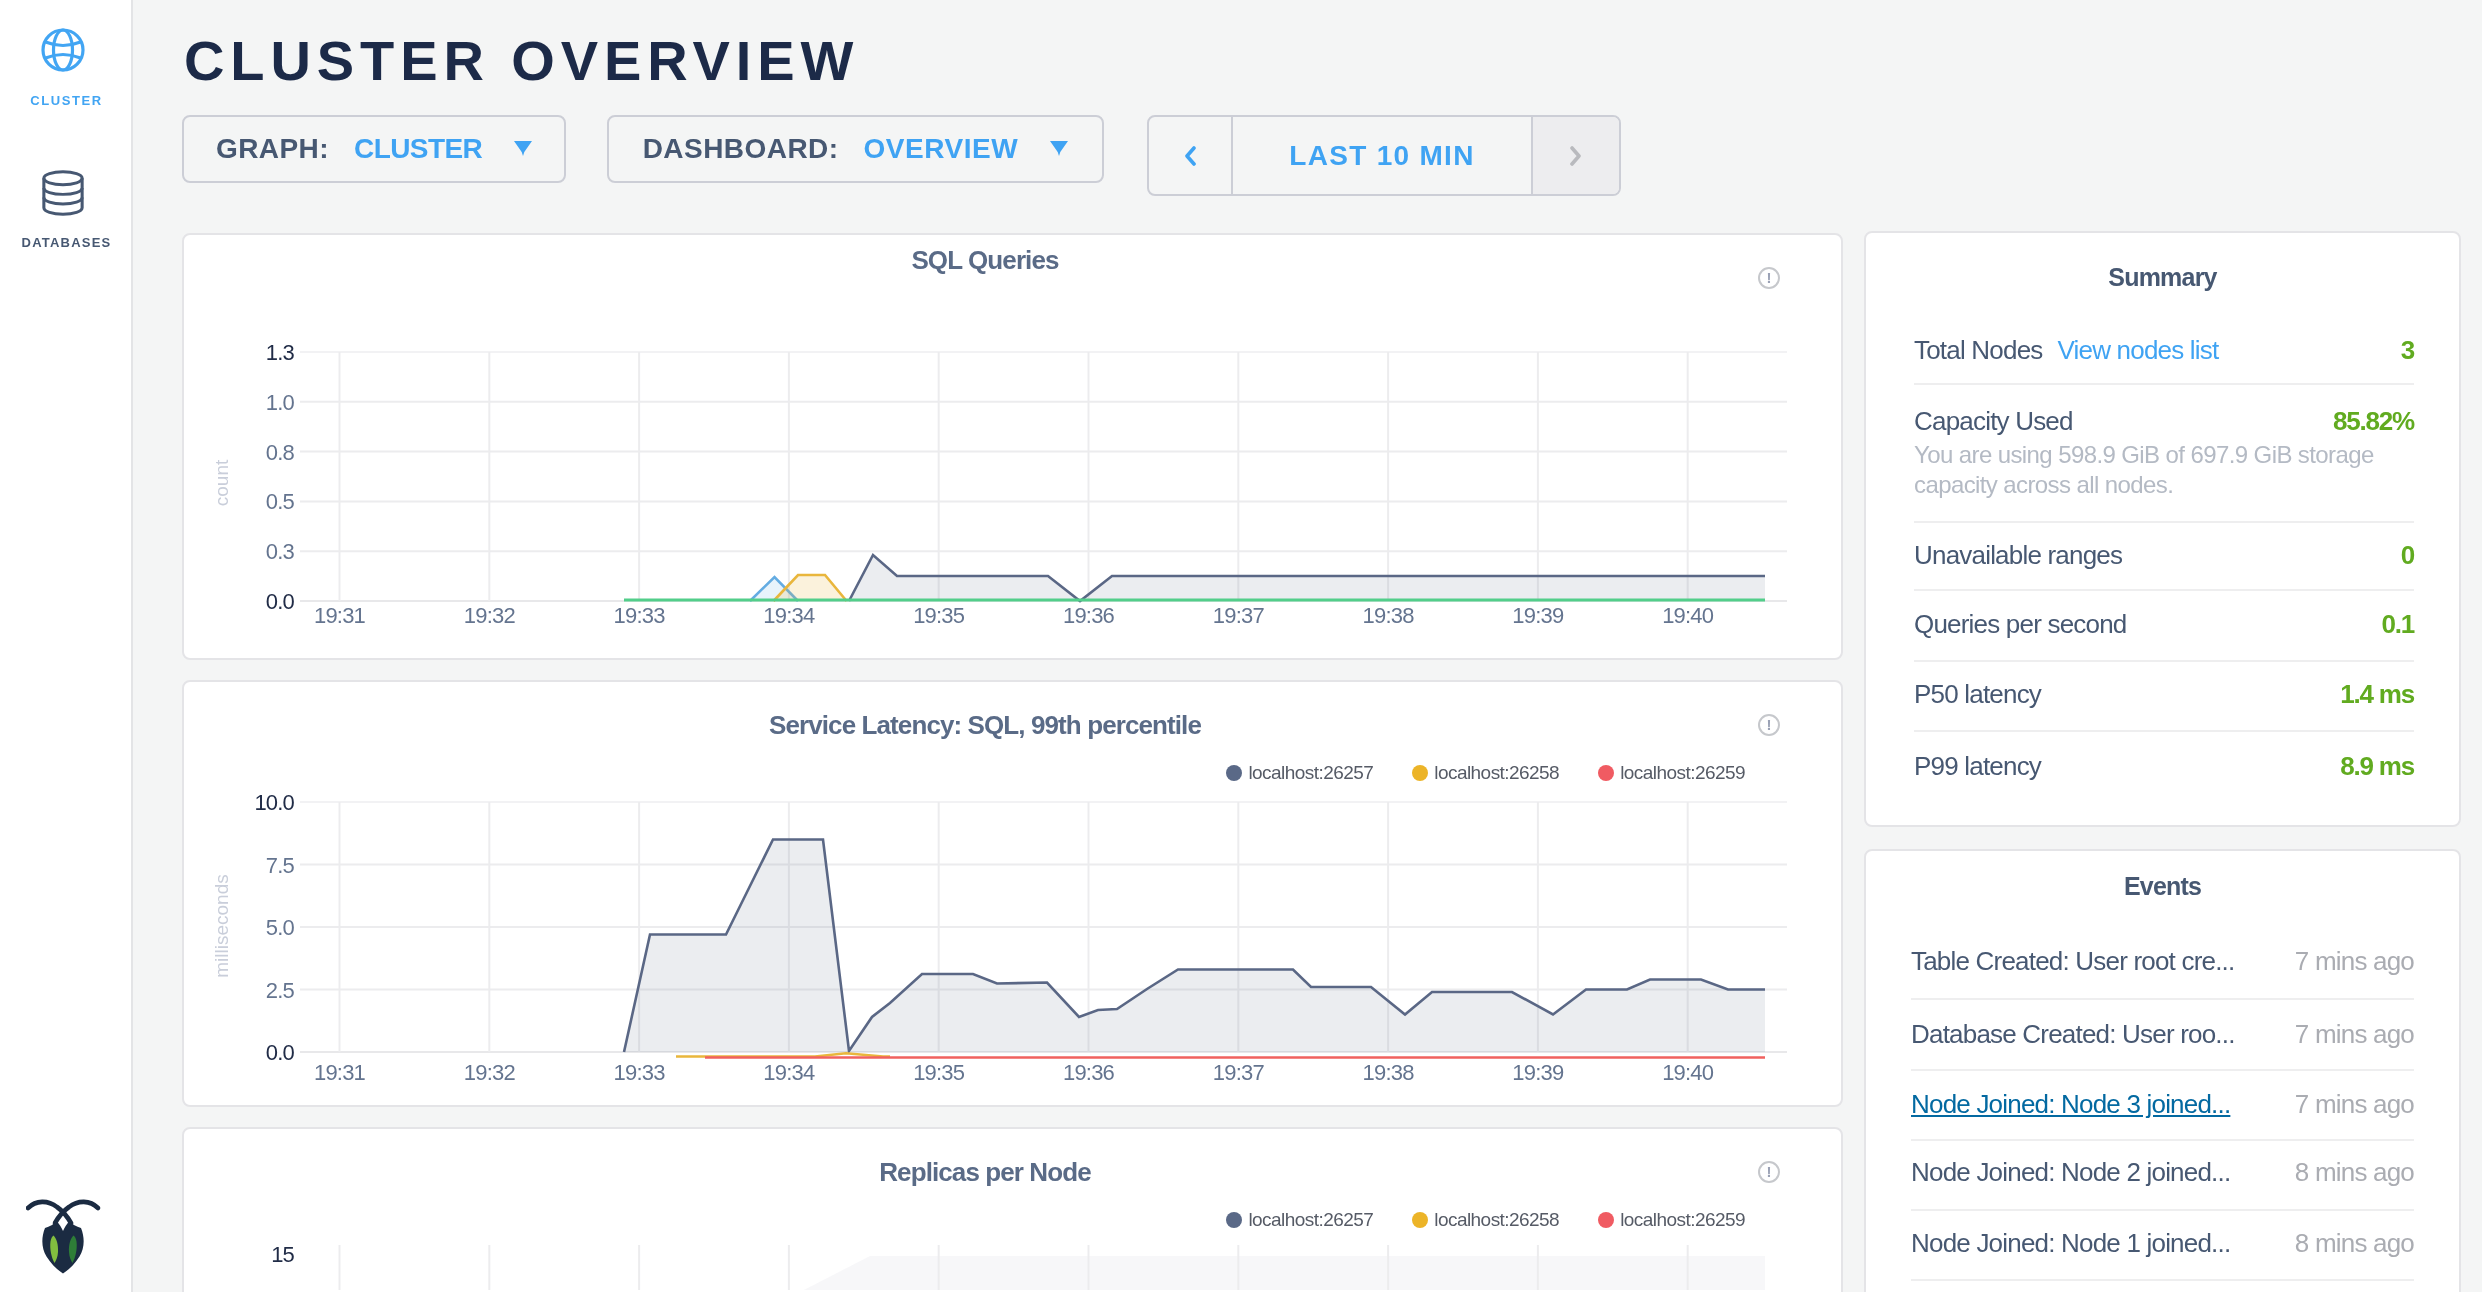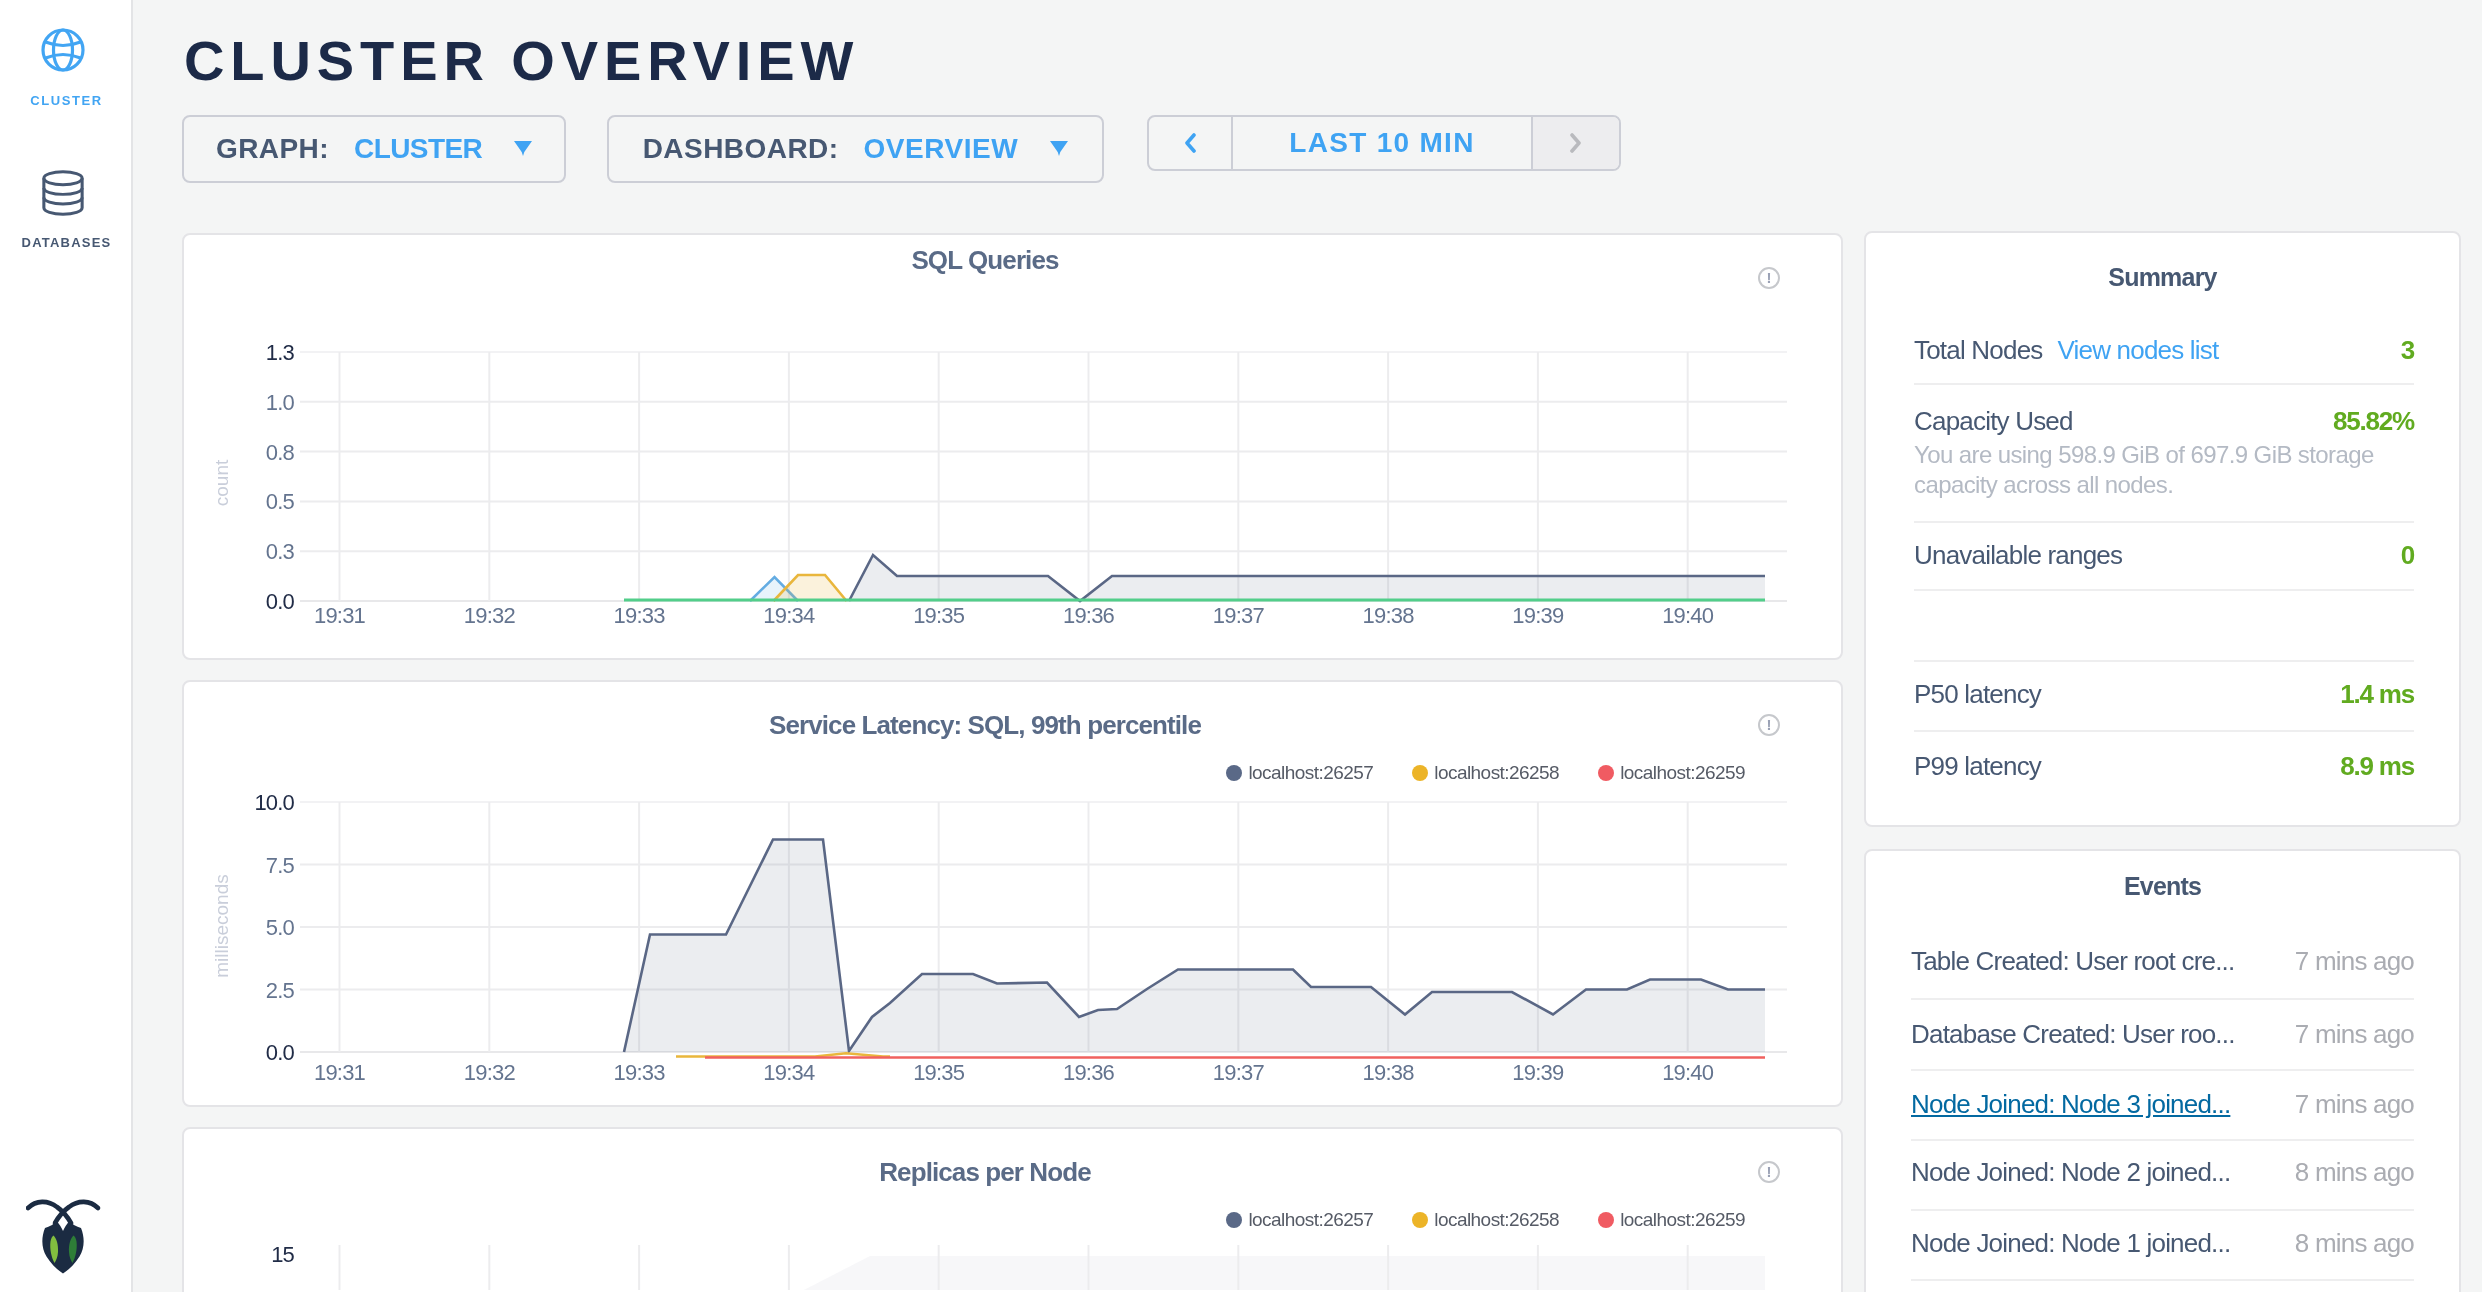--- a/index.html
+++ b/index.html
@@ -10,21 +10,21 @@
 #lbl-cluster { top:93px; font-size:13px; letter-spacing:1.6px; color:#42a5f3; }
 #lbl-databases { top:235px; font-size:13px; letter-spacing:1.2px; color:#475872; }
 h1 { position:absolute; left:184px; top:28px; font-size:56px; font-weight:bold; letter-spacing:5.9px; color:#1c2a48; white-space:nowrap; }
 .ctl { position:absolute; top:115px; height:68px; border:2px solid #ccced6; border-radius:8px; display:flex; align-items:center; justify-content:center; font-size:28px; font-weight:bold; letter-spacing:0.45px; color:#475872; white-space:nowrap; }
 .ctl .val { margin-left:25px; letter-spacing:0.55px; }
 #ctl-graph .val { letter-spacing:-0.6px; }
 .ctl svg { margin-left:32px; }
 .blue { color:#3fa3f3; }
 #ctl-graph { left:182px; width:384px; }
 #ctl-dash { left:607px; width:497px; }
-#timesel { position:absolute; left:1147px; top:115px; width:474px; height:56px; border:2px solid #ccced6; border-radius:8px; display:flex; }
+#timesel { position:absolute; left:1147px; top:115px; width:474px; height:81px; border:2px solid #ccced6; border-radius:8px; display:flex; }
 #timesel .seg { display:flex; align-items:center; justify-content:center; }
 #ts-prev { width:84px; border-right:2px solid #ccced6; }
 #ts-label { flex:1; font-size:28px; font-weight:bold; letter-spacing:1.3px; color:#3fa3f3; }
 #ts-next { width:88px; border-left:2px solid #ccced6; background:#ededef; border-radius:0 6px 6px 0; }
 .card { position:absolute; background:#fff; border:2px solid #e4e4e7; border-radius:8px; }
 #c1 { left:182px; top:233px; width:1661px; height:427px; }
 #c2 { left:182px; top:680px; width:1661px; height:427px; }
 #c3 { left:182px; top:1127px; width:1661px; height:427px; }
 #summary { left:1864px; top:231px; width:597px; height:596px; }
 #events { left:1864px; top:849px; width:597px; height:500px; }
@@ -222,20 +222,24 @@
       <span style="float:left"><span class="slab">Capacity Used</span></span>
       <span class="sval" style="float:right">85.82%</span>
     </div>
 <div class="ssub" style="position:absolute;left:48px;top:207px;width:508px;">You are using 598.9 GiB of 697.9 GiB storage capacity across all nodes.</div>
 <div style="position:absolute;left:48px;right:45px;top:288px;border-top:2px solid #eeeeef;"></div>
 <div style="position:absolute;left:48px;right:45px;top:306px;height:32px;line-height:32px;">
       <span style="float:left"><span class="slab">Unavailable ranges</span></span>
       <span class="sval" style="float:right">0</span>
     </div>
 <div style="position:absolute;left:48px;right:45px;top:356px;border-top:2px solid #eeeeef;"></div>
+<div style="position:absolute;left:48px;right:45px;top:375px;height:32px;line-height:32px;">
+      <span style="float:left"><span class="slab">Queries per second</span></span>
+      <span class="sval" style="float:right">0.1</span>
+    </div>
 <div style="position:absolute;left:48px;right:45px;top:427px;border-top:2px solid #eeeeef;"></div>
 <div style="position:absolute;left:48px;right:45px;top:445px;height:32px;line-height:32px;">
       <span style="float:left"><span class="slab">P50 latency</span></span>
       <span class="sval" style="float:right">1.4 ms</span>
     </div>
 <div style="position:absolute;left:48px;right:45px;top:497px;border-top:2px solid #eeeeef;"></div>
 <div style="position:absolute;left:48px;right:45px;top:517px;height:32px;line-height:32px;">
       <span style="float:left"><span class="slab">P99 latency</span></span>
       <span class="sval" style="float:right">8.9 ms</span>
     </div>

